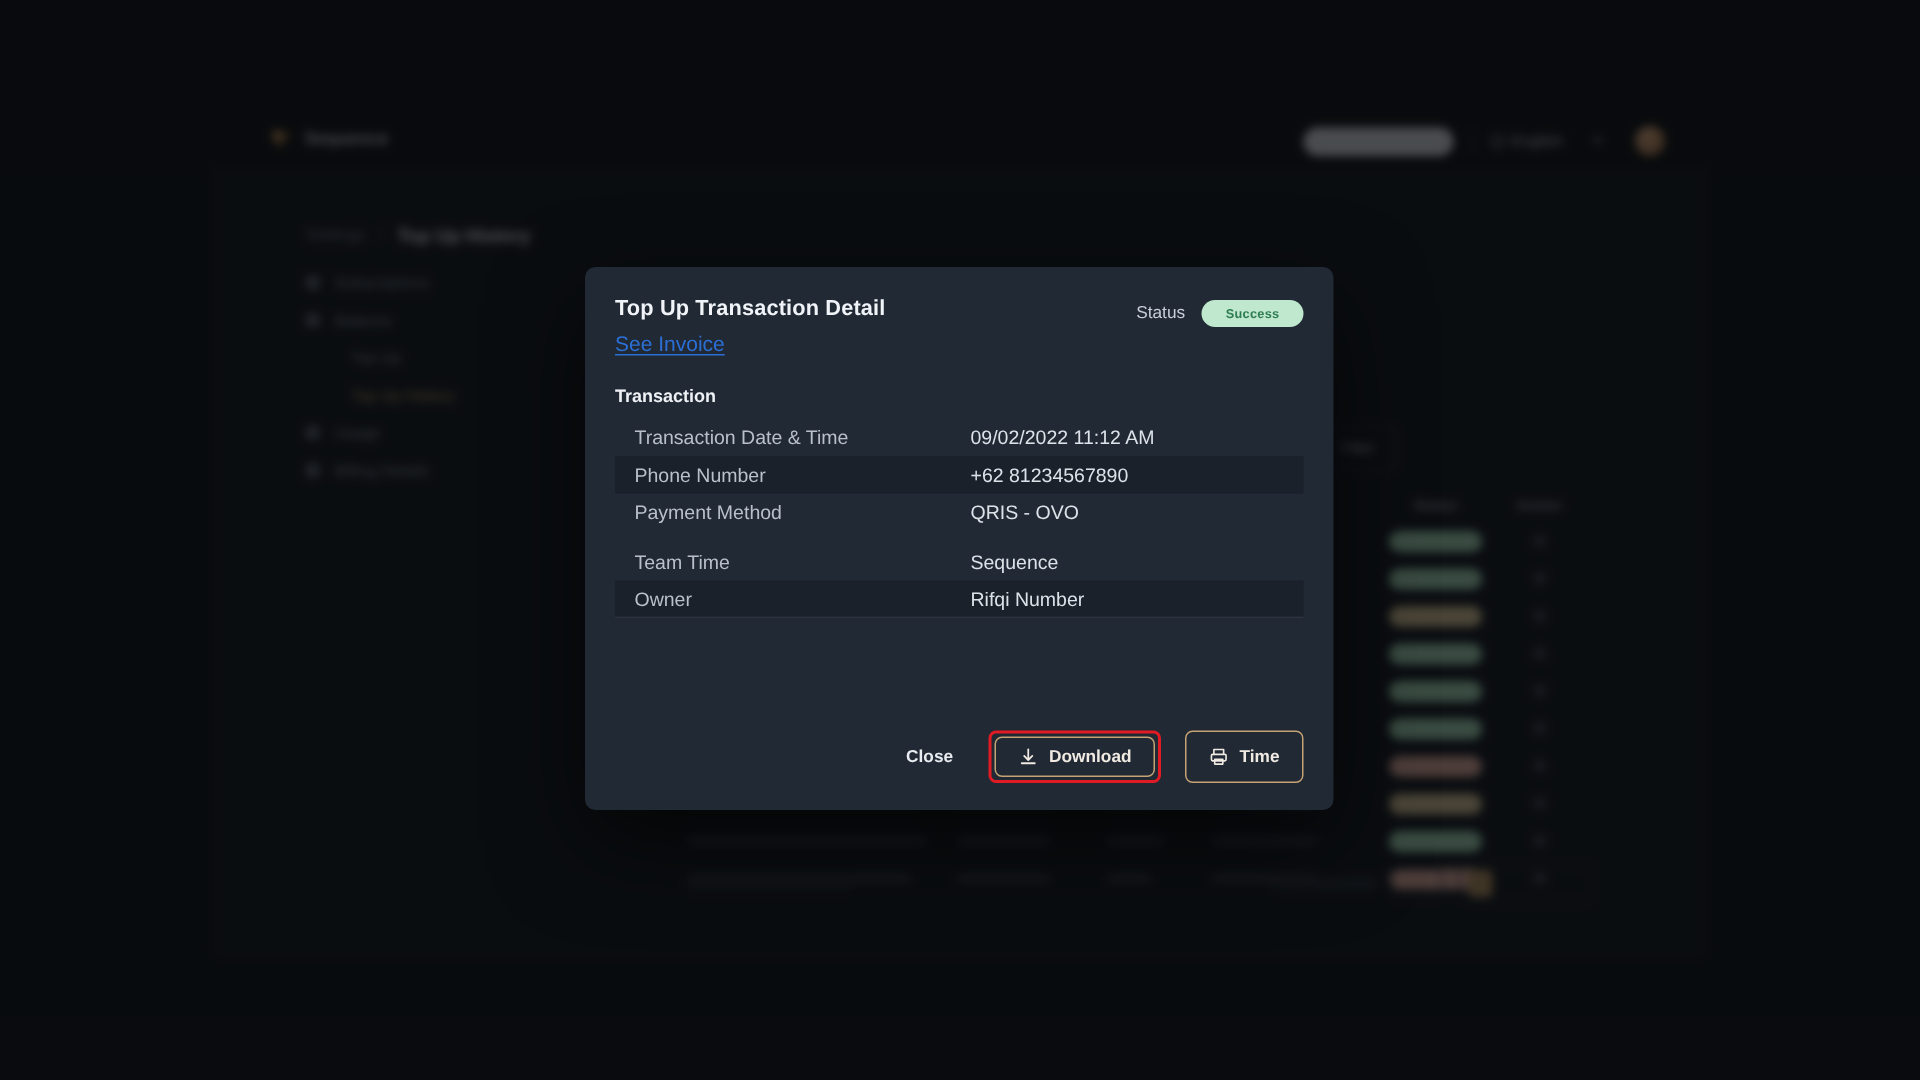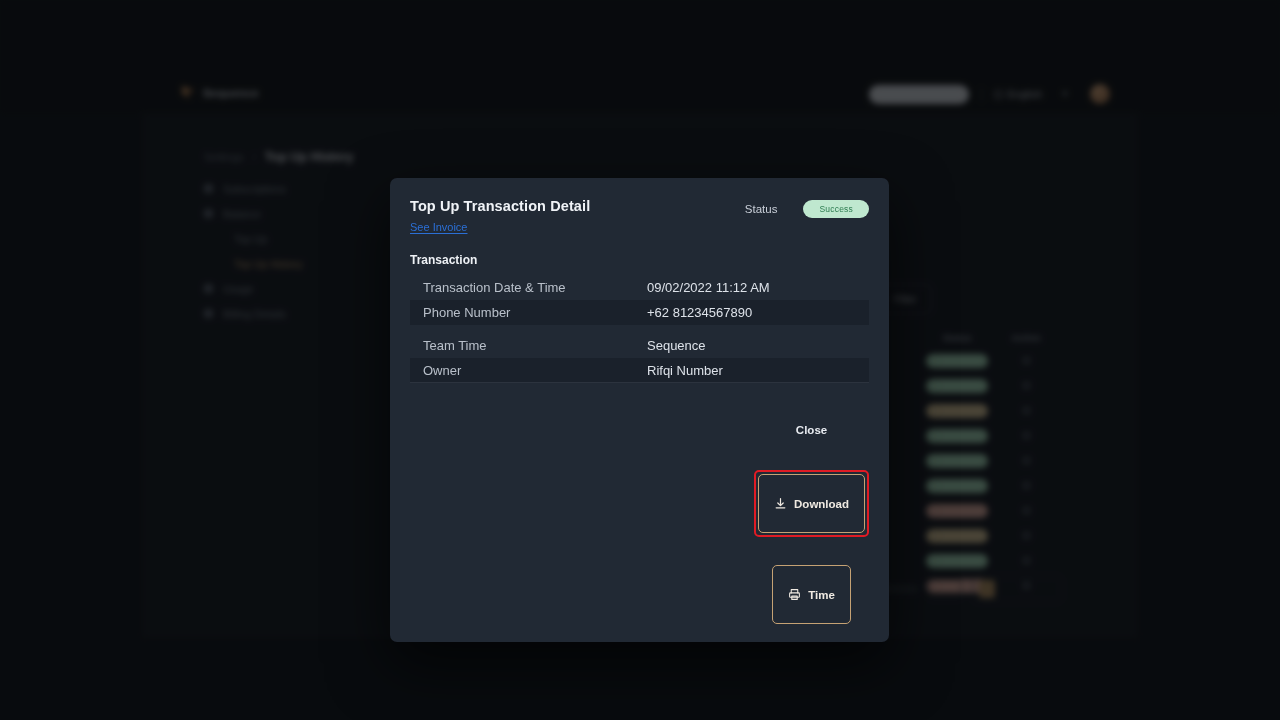--- a/index.html
+++ b/index.html
@@ -130,66 +130,66 @@
      border-radius:5px; padding:3px 6px;}
   .pg { width:16px;height:18px;border-radius:3px;display:flex;align-items:center;
      justify-content:center;font-size:9px;color:#6d7480;}
   .pg.active { background:#b79463; color:#1a1d22; }
 
   
   #scrim { position:absolute; inset:0; background:rgba(5,7,10,.55); }
 
   
   #modal {
-    position:absolute; left:390px; top:178px; width:499px; height:464px;
+    position:absolute; left:390px; top:178px; width:499px; height:362px;
     background:#20283311; background-color:#212934;
     border-radius:7px;
     box-shadow:0 22px 60px rgba(0,0,0,.65);
     padding:20px;
   }
   .m-head { display:flex; justify-content:space-between; align-items:flex-start; }
   .m-title { font-size:14.5px; font-weight:700; color:#f0f3f7; letter-spacing:.1px;}
-  .m-link { display:inline-block; margin-top:7px; font-size:11px; color:#2b6fd6;
+  .m-link { display:inline-block; margin-top:7px; font-size:14px; color:#2b6fd6;
      text-decoration:underline; text-underline-offset:2px; cursor:pointer;}
-  .m-status { display:flex; align-items:center; gap:26px; margin-top:2px;text-align:right;}
+  .m-status { display:flex; align-items:center; gap:11px; margin-top:2px;text-align:right;}
   .m-status-lbl { font-size:11.5px; color:#c9cfd8;}
   .m-badge {
-    background:#bfe8cf; color:#2e7d51; font-size:8.5px; font-weight:400;
+    background:#bfe8cf; color:#2e7d51; font-size:8.5px; font-weight:700;
     padding:4px 16px; border-radius:10px; letter-spacing:.2px;
   }
 
   .m-sec { margin-top:18px; font-size:12px; font-weight:700; color:#eef1f5; }
 
   .m-table { margin-top:8px; }
   .m-tr {
     display:flex; align-items:center; height:25px; padding:0 13px;
     font-size:13px;
   }
   .m-tr.alt { background:#1a212b; }
   .m-tr.line { border-bottom:1px solid #2c333e; }
   .m-key { width:224px; color:#b9c0ca; }
   .m-val { color:#dde2e9; }
 
   .m-actions {
     position:absolute; right:20px; bottom:18px;
-    display:flex; align-items:center; gap:28px;flex-direction:column;
+    display:flex; gap:16px;
   }
   .btn-close {
     font-size:11.5px; font-weight:700; color:#e8ebf0;
     padding:6px 8px; cursor:pointer; background:none; border:none;
     font-family:inherit;
   }
   .focus-wrap {
     border:2px solid #e01b24; border-radius:5px; padding:2px;
   }
   .btn-outline {
     display:flex; align-items:center; gap:7px;
     border:1px solid #c6a274; border-radius:5px;
     background:transparent; color:#f0eae2;
-    font-size:11.5px; font-weight:700; padding:22px 15px;
+    font-size:11.5px; font-weight:700; padding:6px 15px;
     cursor:pointer; font-family:inherit;
   }
   .btn-outline svg { flex:none; }
 </style>
 </head>
 <body>
 
 <div id="app-bg">
 
   <div id="topbar">
@@ -501,20 +501,24 @@
   <div class="m-sec">Transaction</div>
   <div class="m-table">
     <div class="m-tr">
       <span class="m-key">Transaction Date &amp; Time</span>
       <span class="m-val">09/02/2022 11:12 AM</span>
     </div>
     <div class="m-tr alt">
       <span class="m-key">Phone Number</span>
       <span class="m-val">+62 81234567890</span>
     </div>
+    <div class="m-tr">
+      <span class="m-key">Payment Method</span>
+      <span class="m-val">QRIS - OVO</span>
+    </div>
   </div>
 
   <div class="m-table">
     <div class="m-tr">
       <span class="m-key">Team Time</span>
       <span class="m-val">Sequence</span>
     </div>
     <div class="m-tr alt line">
       <span class="m-key">Owner</span>
       <span class="m-val">Rifqi Number</span>

